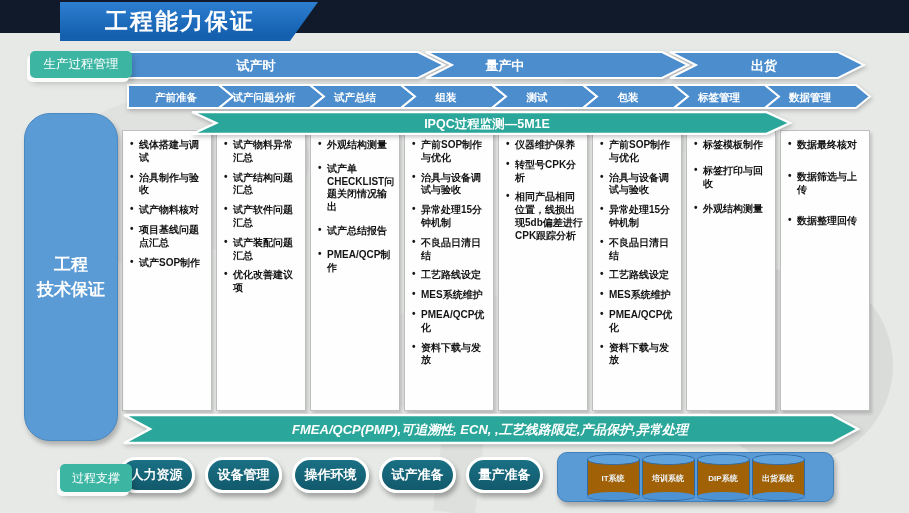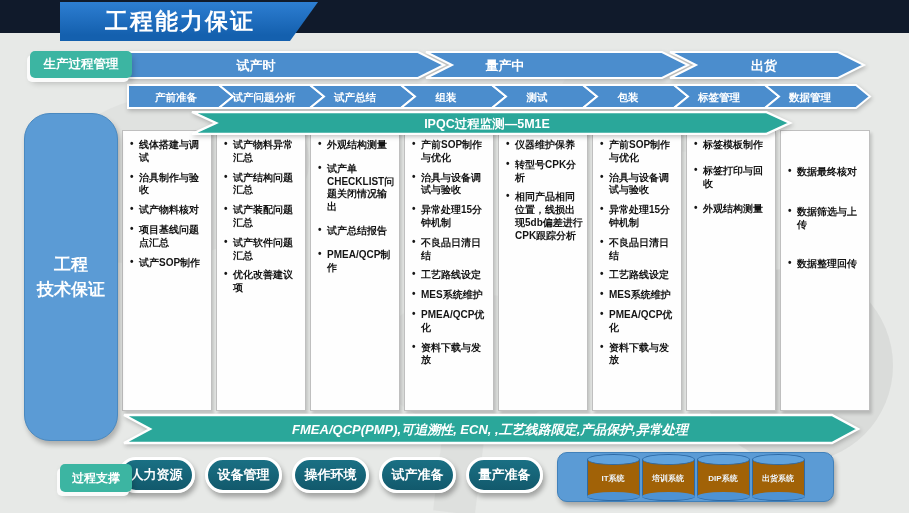--- a/index.html
+++ b/index.html
@@ -21,21 +21,21 @@
   .title-box{
     position:absolute;left:60px;top:2px;width:258px;height:39px;z-index:3;
     background:linear-gradient(180deg,#2d7ed2 0%,#1460ae 85%);
     clip-path:polygon(0 0,100% 0,calc(100% - 28px) 100%,0 100%);
     display:flex;align-items:center;justify-content:center;
   }
   .title-box span{color:#fff;font-size:23px;font-weight:bold;letter-spacing:2px;padding-right:18px;}
 
   
   .pill{
-    position:absolute;z-index:4;background:#3cb5a2;color:#fff;font-weight:bold;
+    position:absolute;z-index:4;background:#3cb5a2;color:#fff;font-weight:normal;
     display:flex;align-items:center;justify-content:center;border-radius:5px;
     box-shadow:-3px 4px 0 #fbfbfb,1px 5px 6px rgba(0,0,0,.22);
   }
   .pill-top{left:30px;top:51px;width:102px;height:27px;font-size:12.5px;}
   .pill-bottom{left:60px;top:464px;width:72px;height:28px;font-size:12px;}
 
   
   .row-svg{position:absolute;left:0;z-index:3;filter:drop-shadow(1px 2px 2px rgba(0,0,0,.22));}
   #phase-row{top:50px;}
   #step-row{top:83px;}
@@ -63,21 +63,21 @@
   }
   .col ul{list-style:none;margin:0;padding:0 1px 0 4px;}
   .col li{
     position:relative;padding-left:10px;margin-bottom:7px;
     font-size:10px;line-height:1.28;color:#141414;font-weight:600;
     overflow-wrap:anywhere;word-break:break-word;
   }
   .col li::before{content:'•';position:absolute;left:1px;top:-1px;font-size:10px;color:#141414;}
   .sp10 li{margin-bottom:11px;}
   .sp12 li{margin-bottom:13px;}
-  .sp18 li{margin-bottom:19px;margin-top:27px;}
+  .sp18 li{margin-bottom:19px;}
 
   
   .support-row{position:absolute;left:118px;top:457px;z-index:3;display:flex;gap:10px;}
   .support-btn{
     width:77px;height:36px;box-sizing:border-box;border:3px solid #fff;border-radius:18px;
     background:linear-gradient(180deg,#1a7084 0%,#12596c 100%);
     color:#fff;font-size:13px;font-weight:bold;
     display:flex;align-items:center;justify-content:center;
     box-shadow:2px 4px 5px rgba(0,0,0,.3);
   }
@@ -169,22 +169,22 @@
         <li>治具制作与验收</li>
         <li>试产物料核对</li>
         <li>项目基线问题点汇总</li>
         <li>试产SOP制作</li>
       </ul>
     </div>
   <div class="col">
       <ul>
         <li>试产物料异常汇总</li>
         <li>试产结构问题汇总</li>
+        <li>试产软件问题汇总</li>
         <li>试产装配问题汇总</li>
-        <li>试产软件问题汇总</li>
         <li>优化改善建议项</li>
       </ul>
     </div>
   <div class="col sp10">
       <ul>
         <li>外观结构测量</li>
         <li>试产单CHECKLIST问题关闭情况输出</li>
         <li>试产总结报告</li>
         <li>PMEA/QCP制作</li>
       </ul>

